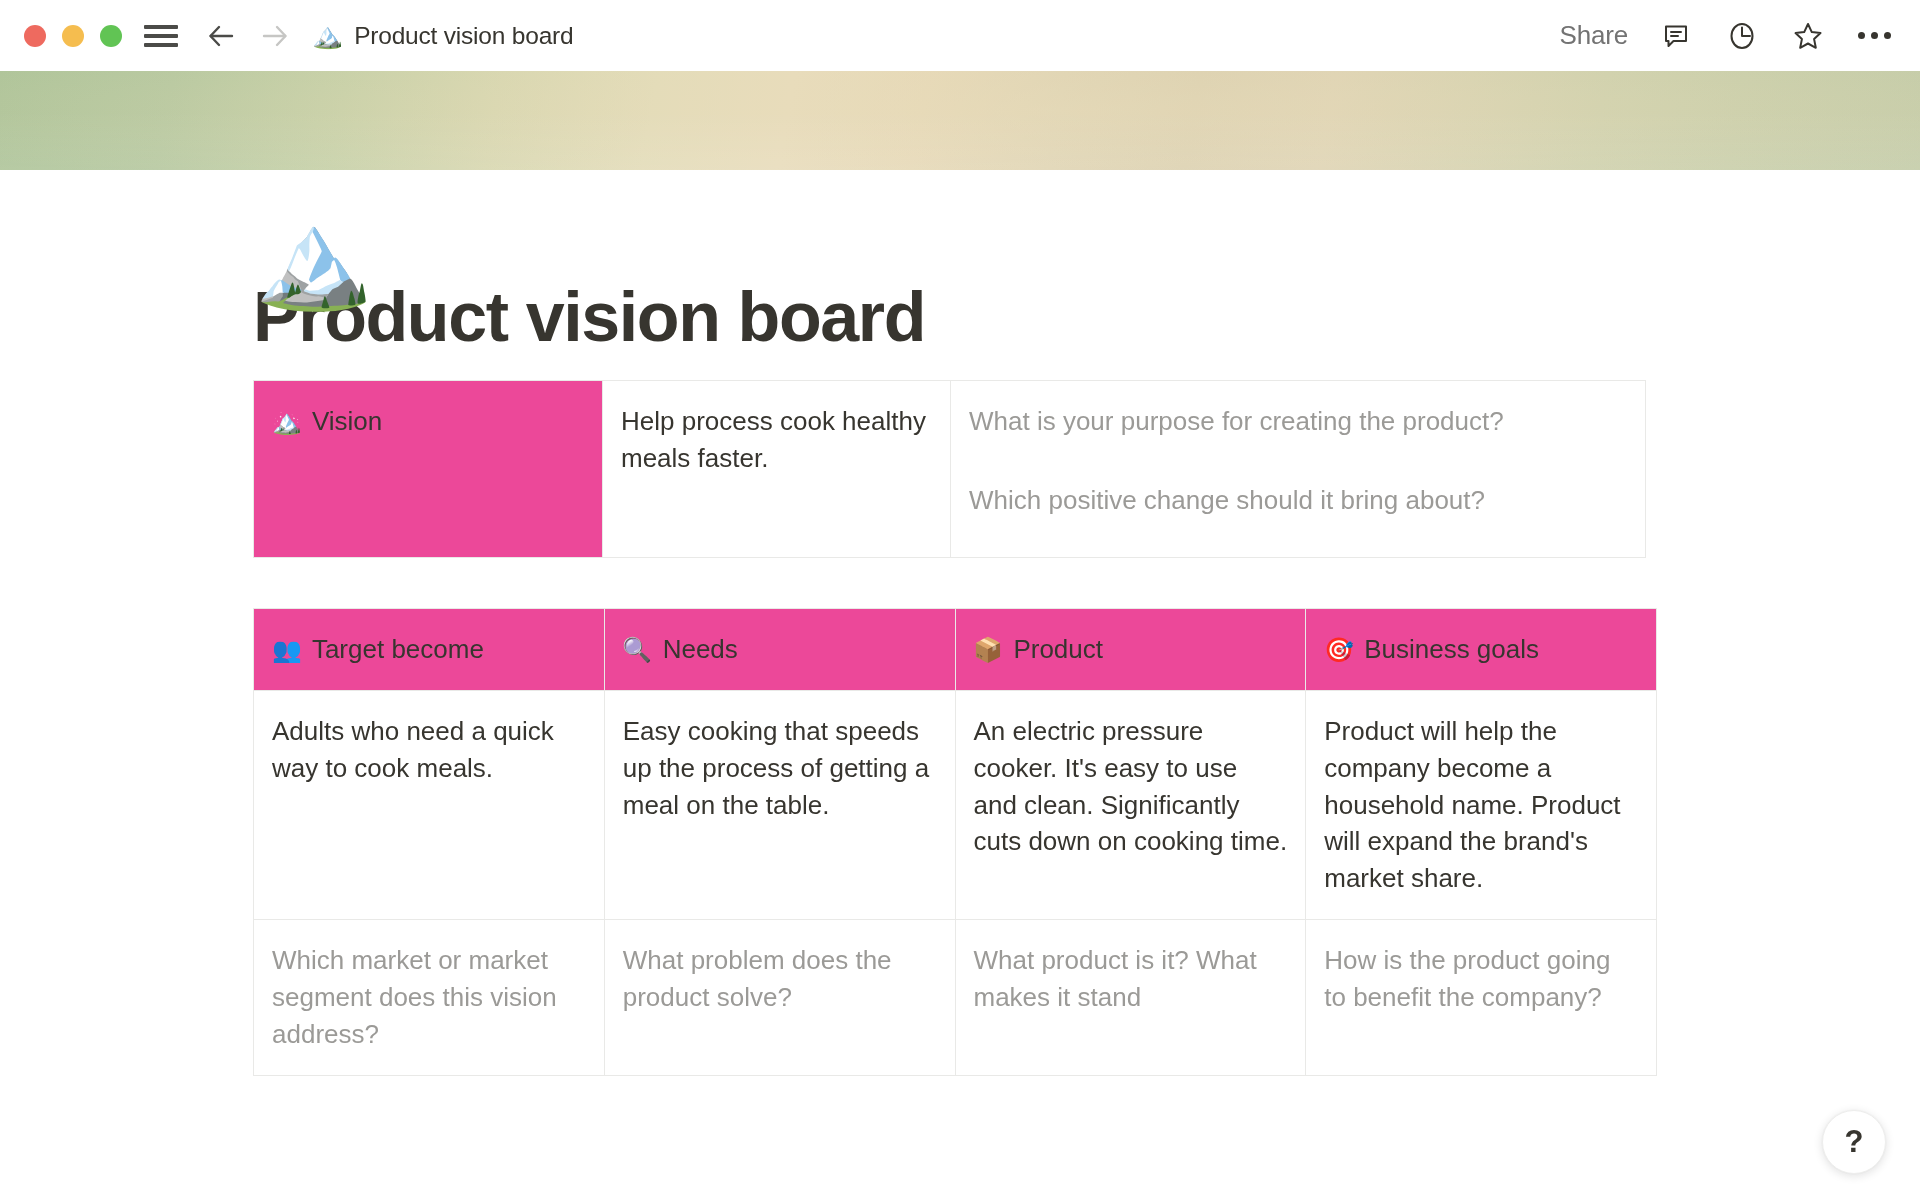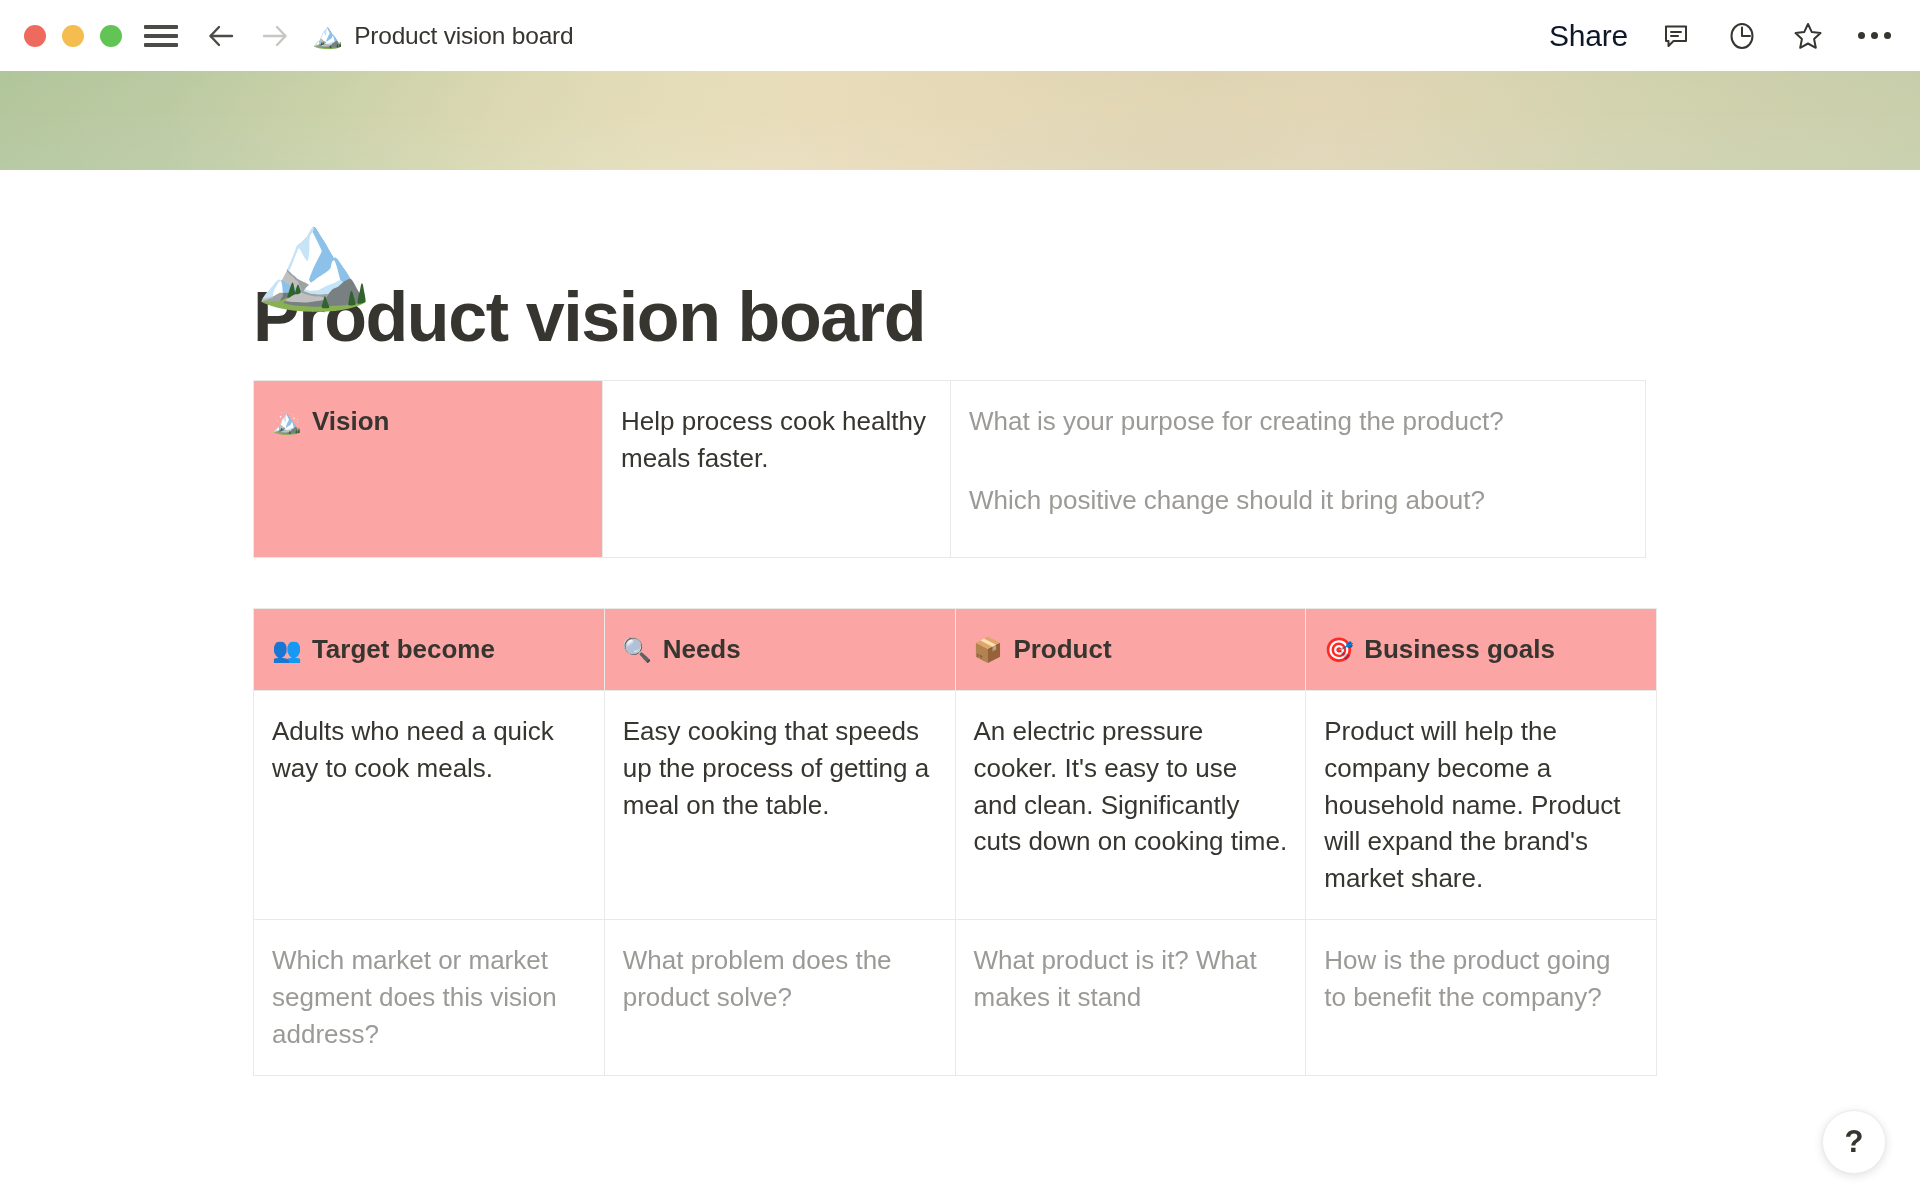--- a/index.html
+++ b/index.html
@@ -33,21 +33,21 @@
 
   .nav-arrows { display:flex; align-items:center; gap: 20px; margin-right: 20px; }
   .arrow-btn { width: 34px; height: 34px; display:flex; align-items:center; justify-content:center; cursor:pointer; }
   .arrow-btn svg { display:block; }
 
   .doc-crumb { display:flex; align-items:center; gap: 11px; }
   .crumb-emoji { font-size: 25px; line-height: 1; }
   .crumb-title { font-size: 24.5px; color: #37352F; letter-spacing: -0.2px; white-space: nowrap; }
 
   .topbar-right { margin-left: auto; display:flex; align-items:center; gap: 30px; }
-  .share-btn { font-size: 30px; color: #0f172a; cursor:pointer; letter-spacing: -0.2px; }
+  .share-btn { font-size: 26px; color: #737373; cursor:pointer; letter-spacing: -0.2px; }
   .icon-btn { width: 36px; height: 36px; display:flex; align-items:center; justify-content:center; cursor:pointer; }
   .icon-btn svg { display:block; }
   .dots { display:flex; align-items:center; gap:6px; }
   .dots i { width:7px; height:7px; border-radius:50%; background:#37352F; display:block; }
 
   
   .cover {
     position: relative;
     height: 99px;
     width: 100%;
@@ -120,22 +120,22 @@
   .tbl td {
     border-right: 1px solid #E9E9E7;
     border-bottom: 1px solid #E9E9E7;
     vertical-align: top;
     padding: 22px 18px 22px 18px;
     font-size: 26px;
     line-height: 1.42;
     color: #37352F;
   }
   .tbl td.head {
-    background: #fca5a5;
-    font-weight: bold;
+    background: #ec4899;
+    font-weight: normal;
   }
   .tbl td.hint { color: #9B9A97; }
   .cell-emoji { font-size: 24px; margin-right: 10px; }
   .hint-p { margin-bottom: 42px; }
   .hint-p:last-child { margin-bottom: 16px; }
 
   #table-vision { width: 1392px; }
   #table-vision col.c1 { width: 349px; }
   #table-vision col.c2 { width: 348px; }
   #table-vision col.c3 { width: 695px; }

